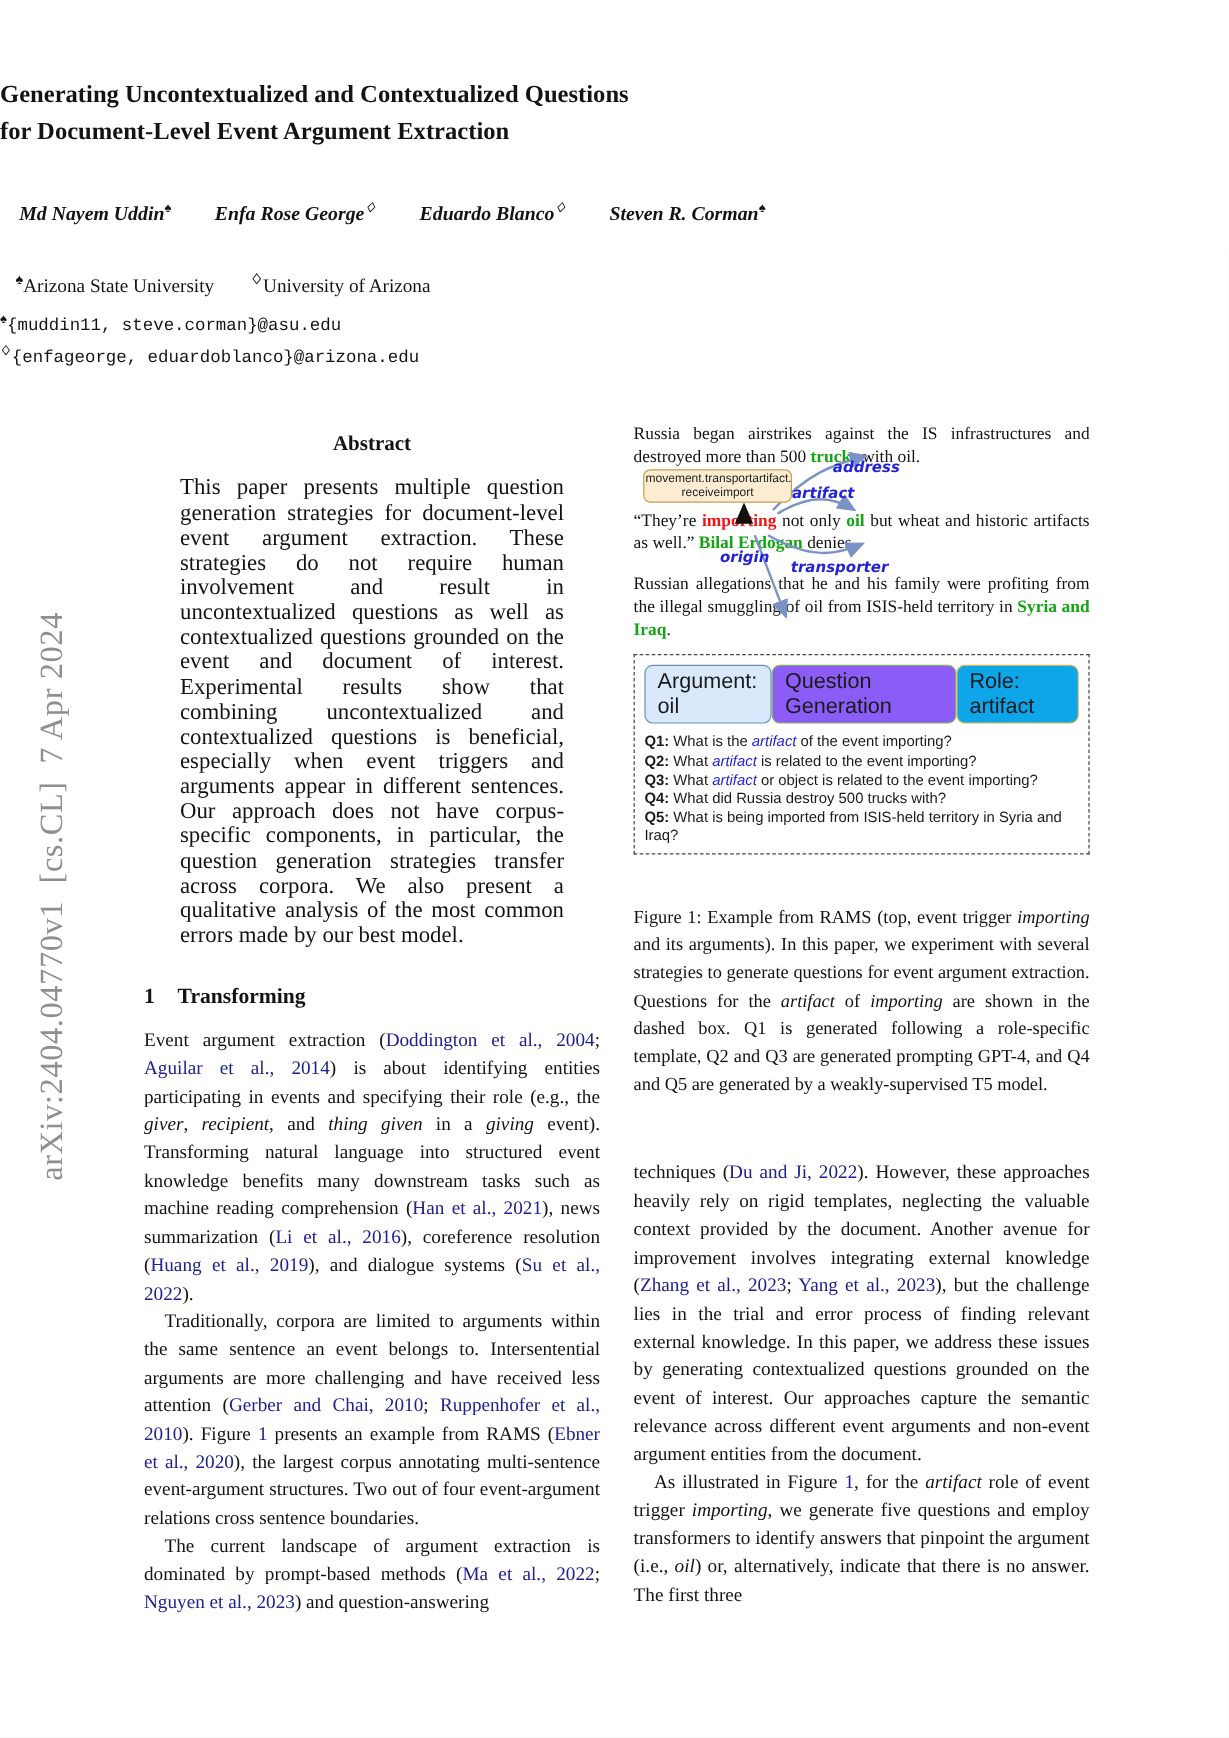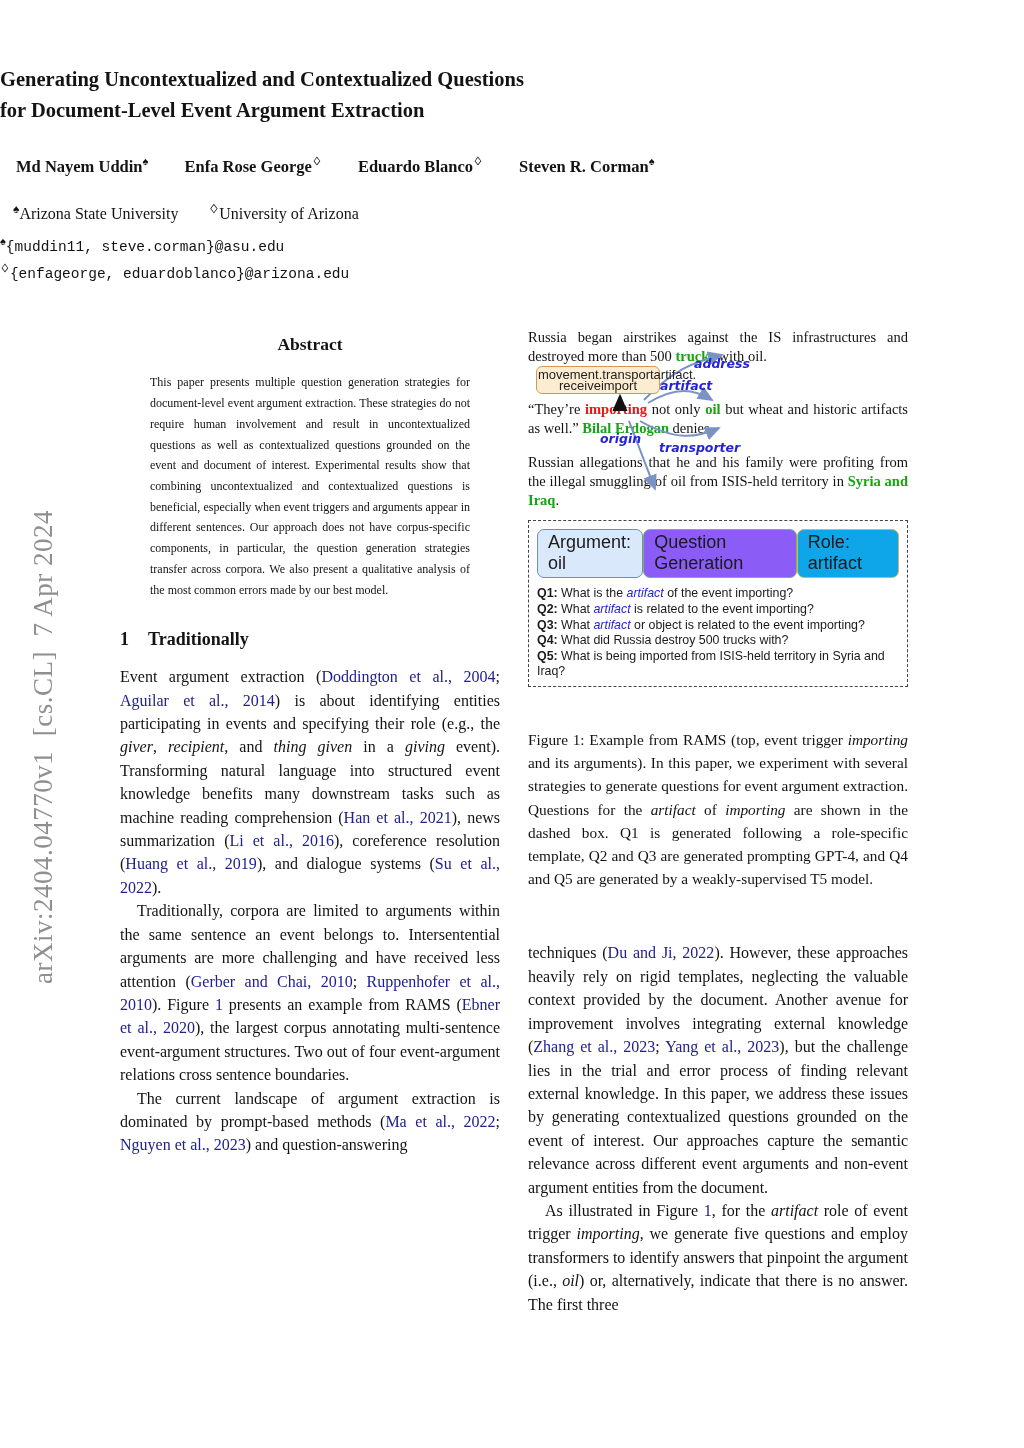--- a/index.html
+++ b/index.html
@@ -6,51 +6,51 @@
   .page{position:relative;width:1024px;height:1448px;background:#ffffff;margin:0 auto;
         font-family:"Liberation Serif",serif;color:#131313;overflow:hidden;}
   
   .arxiv{position:absolute;left:-295px;top:730px;width:680px;height:34px;
          transform:rotate(-90deg);transform-origin:center;
          font-size:27px;color:#8f8f8f;text-align:center;white-space:pre;letter-spacing:.5px;}
   
   .hdr{padding-top:64px;text-align:left;}
   .title{font-size:20.5px;font-weight:bold;line-height:31px;}
   .authors{margin-top:25px;font-size:16.5px;font-weight:bold;}
-  .author{display:inline-block;margin:4px 16px;}
+  .author{display:inline-block;margin:16px 16px;font-style:italic;}
   .sup{font-size:11px;vertical-align:super;font-weight:bold;}
   .affil{margin-top:21px;font-size:16px;}
   .affil .aff{display:inline-block;margin:0 13px;}
   .affil .sup{font-size:12px;}
   .emails{margin-top:8px;font-size:14.5px;font-family:"Liberation Mono",monospace;line-height:21px;}
   .emails .sup{font-family:"Liberation Serif",serif;}
   
   .cols{display:flex;gap:28px;padding:0 116px 0 120px;margin-top:44px;}
   .col{width:380px;}
   .abs-head{margin:6px 0 17px;text-align:center;font-size:17.5px;font-weight:bold;}
-  .abs-body{margin:0 30px;font-size:12px;line-height:20.7px;text-align:justify;hyphens:auto;}
+  .abs-body{margin:0 30px;font-size:19px;line-height:20.7px;text-align:justify;hyphens:auto;}
   .sec-head{margin:29px 0 15px;font-size:18px;font-weight:bold;}
   .sec-num{padding-right:19px;}
   .body{margin:0;font-size:16px;line-height:23.4px;text-align:justify;hyphens:auto;}
   .indent{text-indent:17px;}
   
   .seg-c{color:#20208f;}
   .seg-i{font-style:italic;}
   .seg-g{color:#13a513;font-weight:bold;}
   .seg-r{color:#ed1515;font-weight:bold;}
   .seg-b{color:#2323d6;font-style:italic;}
   
   figure{margin:0;}
   .fig-canvas{position:relative;height:184px;}
   .fig-sent{margin:0;font-size:14.5px;line-height:19px;text-align:justify;position:relative;z-index:1;}
   .s2{margin-top:34px;}
   .s3{margin-top:15px;}
   .event-box{position:absolute;left:8px;top:38px;z-index:3;width:120px;
              background:#fcedd2;border:1.6px solid #cf9b4f;border-radius:6px;
-             font-family:"Liberation Sans",sans-serif;font-size:13px;line-height:11px;
+             font-family:"Liberation Sans",sans-serif;font-size:10px;line-height:11px;
              text-align:center;padding:2px 1px;color:#222;}
   .alabel{position:absolute;z-index:3;font-family:"DejaVu Sans",sans-serif;
           font-size:12.5px;font-weight:bold;font-style:italic;color:#2323d6;}
   .arrows{position:absolute;inset:0;width:100%;height:100%;z-index:2;pointer-events:none;overflow:visible;}
   
   .qa-box{margin-top:8px;border:1.6px dashed #444;padding:8px 8px 6px;}
   .tags{display:flex;justify-content:space-between;margin-bottom:8px;font-family:"Liberation Sans",sans-serif;}
   .tag{border:1px solid;border-radius:7px;padding:2px 10px 3px;font-size:18px;color:#1a1a1a;}
   .qline{font-family:"Liberation Sans",sans-serif;font-size:12.4px;line-height:15.6px;color:#1a1a1a;}
   .qid{font-weight:bold;}
@@ -83,21 +83,21 @@
       <div><span class="sup">♠</span><span>{muddin11, steve.corman}@asu.edu</span></div>
       <div><span class="sup">♢</span><span>{enfageorge, eduardoblanco}@arizona.edu</span></div>
     </div>
   </div>
 
   <div class="cols">
 
     <section class="col">
       <h2 class="abs-head">Abstract</h2>
       <p class="abs-body">This paper presents multiple question generation strategies for document-level event argument extraction. These strategies do not require human involvement and result in uncontextualized questions as well as contextualized questions grounded on the event and document of interest. Experimental results show that combining uncontextualized and contextualized questions is beneficial, especially when event triggers and arguments appear in different sentences. Our approach does not have corpus-specific components, in particular, the question generation strategies transfer across corpora. We also present a qualitative analysis of the most common errors made by our best model.</p>
-      <h2 class="sec-head"><span class="sec-num">1</span><span>Traditionally</span></h2>
+      <h2 class="sec-head"><span class="sec-num">1</span><span>Transforming</span></h2>
       <p class="body"><span>Event argument extraction (</span><span class="seg-c">Doddington et al., 2004</span><span>; </span><span class="seg-c">Aguilar et al., 2014</span><span>) is about identifying entities participating in events and specifying their role (e.g., the </span><span class="seg-i">giver</span><span>, </span><span class="seg-i">recipient</span><span>, and </span><span class="seg-i">thing given</span><span> in a </span><span class="seg-i">giving</span><span> event). Transforming natural language into structured event knowledge benefits many downstream tasks such as machine reading comprehension (</span><span class="seg-c">Han et al., 2021</span><span>), news summarization (</span><span class="seg-c">Li et al., 2016</span><span>), coreference resolution (</span><span class="seg-c">Huang et al., 2019</span><span>), and dialogue systems (</span><span class="seg-c">Su et al., 2022</span><span>).</span></p>
       <p class="body indent"><span>Traditionally, corpora are limited to arguments within the same sentence an event belongs to. Intersentential arguments are more challenging and have received less attention (</span><span class="seg-c">Gerber and Chai, 2010</span><span>; </span><span class="seg-c">Ruppenhofer et al., 2010</span><span>). Figure </span><span class="seg-c">1</span><span> presents an example from RAMS (</span><span class="seg-c">Ebner et al., 2020</span><span>), the largest corpus annotating multi-sentence event-argument structures. Two out of four event-argument relations cross sentence boundaries.</span></p>
       <p class="body indent"><span>The current landscape of argument extraction is dominated by prompt-based methods (</span><span class="seg-c">Ma et al., 2022</span><span>; </span><span class="seg-c">Nguyen et al., 2023</span><span>) and question-answering</span></p>
     </section>
 
     <section class="col">
       <figure>
         <div class="fig-canvas">
           <p class="fig-sent s1"><span>Russia began airstrikes against the IS infrastructures and destroyed more than 500 </span><span class="seg-g">trucks</span><span> with oil.</span></p>
           <div class="event-box">

